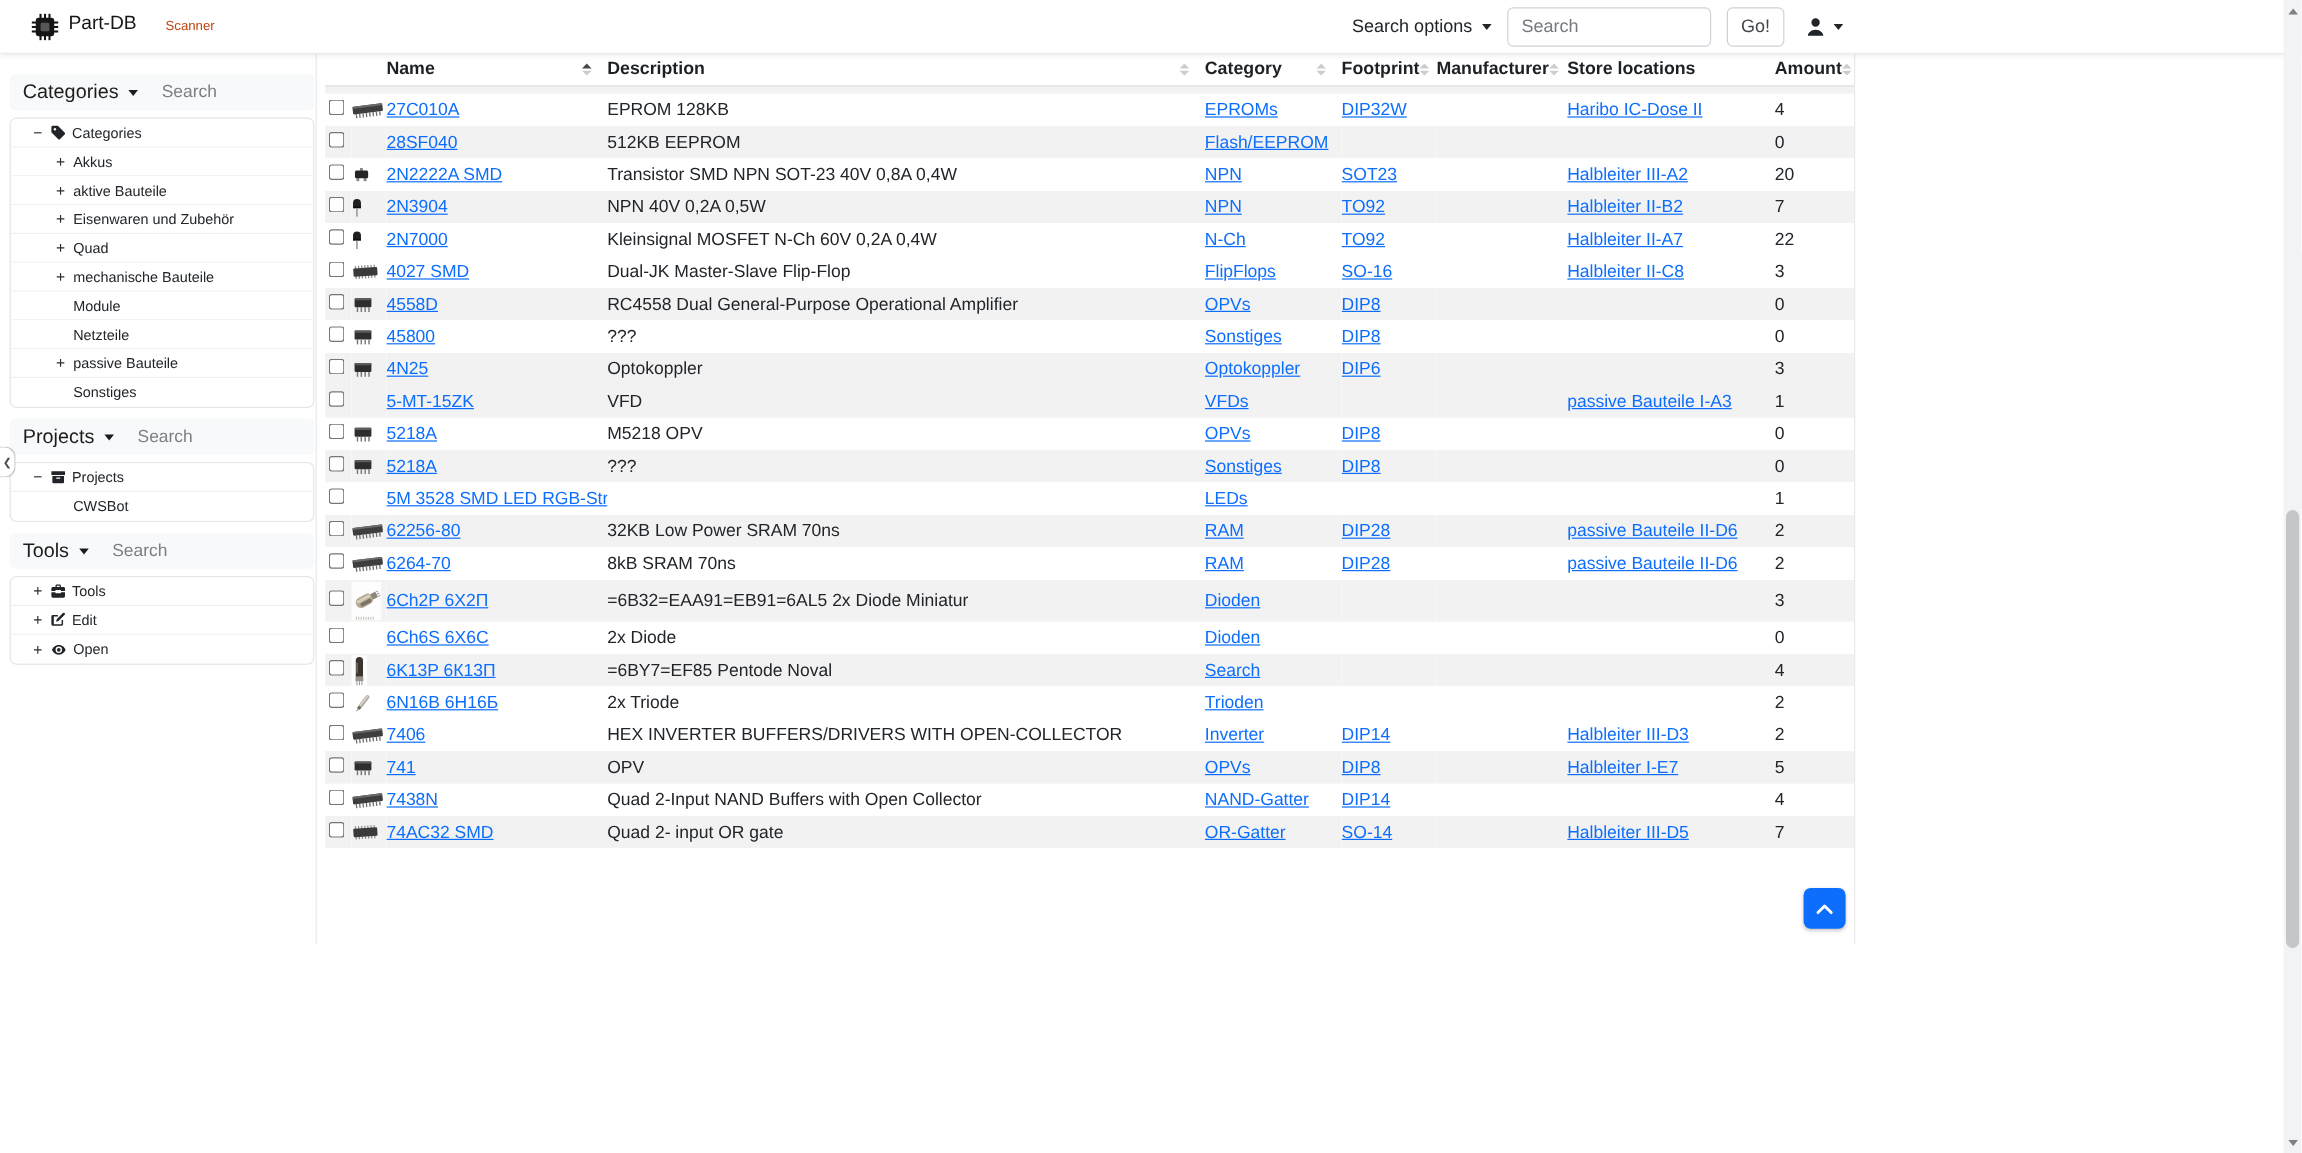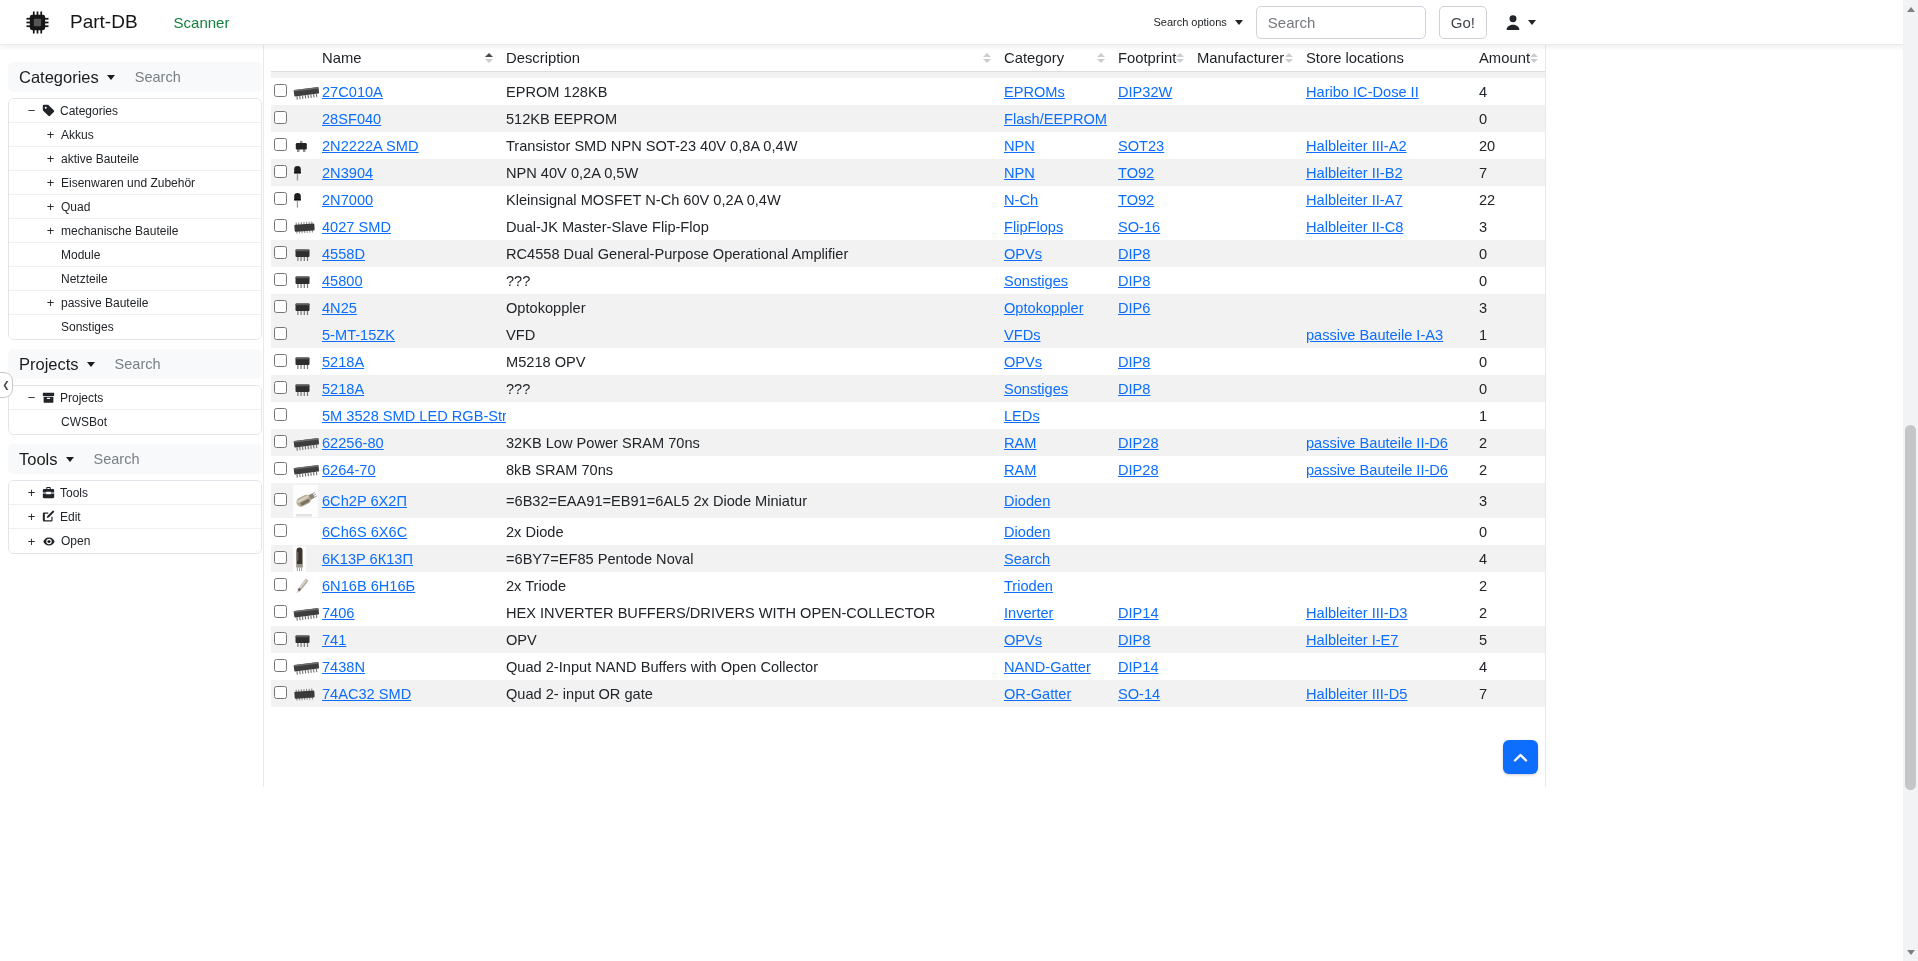--- a/index.html
+++ b/index.html
@@ -2,24 +2,24 @@
 <html><head>
 <meta charset="utf-8">
 <style>
   *{box-sizing:border-box;margin:0;padding:0}
   html,body{width:1918px;height:961px;overflow:hidden}
   body{position:relative;background:#fff;color:#212529;font-family:"Liberation Sans","DejaVu Sans",sans-serif;font-size:14.5px}
 
   
   .navbar{height:45px;display:flex;align-items:center;padding:0 22px 0 26px;background:#fff;
           border-bottom:1px solid #ebebeb;box-shadow:0 2px 5px rgba(0,0,0,.07);position:relative;z-index:5}
-  .brand{display:flex;align-items:center;gap:21px;font-size:19px;color:#161616;cursor:pointer}
-  .nav-scanner{margin-left:36px;font-size:15px;color:#15803d;cursor:pointer;text-decoration:none}
+  .brand{display:flex;gap:8px;font-size:16px;color:#161616;cursor:pointer}
+  .nav-scanner{margin-left:24px;font-size:11px;color:#c2410c;cursor:pointer;text-decoration:none}
   .nav-right{margin-left:auto;display:flex;align-items:center;gap:13px;padding-right:360px}
-  .search-options{font-size:11px;display:flex;align-items:center;gap:8px;cursor:pointer}
+  .search-options{font-size:15px;display:flex;align-items:center;gap:8px;cursor:pointer}
   .caret{width:0;height:0;border-left:4.5px solid transparent;border-right:4.5px solid transparent;border-top:5px solid #212529;display:inline-block}
   .search-input{width:170px;height:33px;border:1px solid #ced4da;border-radius:5px;padding:0 11px;font-size:15px;outline:none;font-family:inherit}
   .search-input::placeholder{color:#75797e}
   .go-btn{height:33px;padding:0 11px;border:1px solid #ced2d6;background:#fff;border-radius:5px;font-size:15px;color:#41464b;cursor:pointer;font-family:inherit}
   .user-menu{display:flex;align-items:center;gap:6px;margin-left:4px;cursor:pointer}
 
   
   .sidebar{position:absolute;left:8px;top:62px;width:254px;z-index:2}
   .side-header{height:30px;background:#f8f9fa;border-radius:5px;display:flex;align-items:center;padding:0 11px;margin-bottom:6px}
   .side-title{font-size:16.5px;display:flex;align-items:center;gap:8px;cursor:pointer;color:#1c1c1c}
@@ -34,21 +34,21 @@
   .tree-item.indent1{padding-left:36px}
   .tree-icon{display:flex;flex:none;align-items:center}
   .tree-label{white-space:nowrap;color:#212529}
 
   .collapse-handle{position:absolute;left:0;top:372px;width:13px;height:26px;background:#fff;border:1px solid #c6c6c6;border-left:none;
                    border-radius:0 9px 9px 0;font-size:9px;color:#4c4c4c;display:flex;align-items:center;justify-content:center;z-index:4;cursor:pointer}
 
   
   .main{position:absolute;left:263px;top:45px;width:1283px;border-left:1px solid #e7e9eb;border-right:1px solid #e7e9eb;background:#fff;z-index:1;min-height:742px}
   table{border-collapse:collapse;table-layout:fixed;width:1274px;margin-left:7px}
-  th{height:26px;padding:0;text-align:left;font-size:14.8px;font-weight:normal;color:#1d2024;border-bottom:1px solid #dcdddf;cursor:pointer}
+  th{height:26px;padding:0;text-align:left;font-size:14.8px;font-weight:bold;color:#1d2024;border-bottom:1px solid #dcdddf;cursor:pointer}
   .th-flex{display:flex;align-items:center;justify-content:space-between;padding-right:13px}
   .sort{display:inline-flex;flex-direction:column;gap:2px;flex:none}
   .sort i{display:block;width:0;height:0;border-left:4px solid transparent;border-right:4px solid transparent}
   .sort .s-up{border-bottom:4.5px solid #cbcdcf}
   .sort .s-down{border-top:4.5px solid #cbcdcf}
   .sort.asc .s-up{border-bottom-color:#45494d}
   td{height:27px;padding:0;font-size:14.6px;vertical-align:middle;white-space:nowrap;overflow:hidden}
   tr.stripe td{background:#f2f2f2}
   tr.partial td{height:7px;background:#f2f2f2}
   tr.tall td{height:35px}

